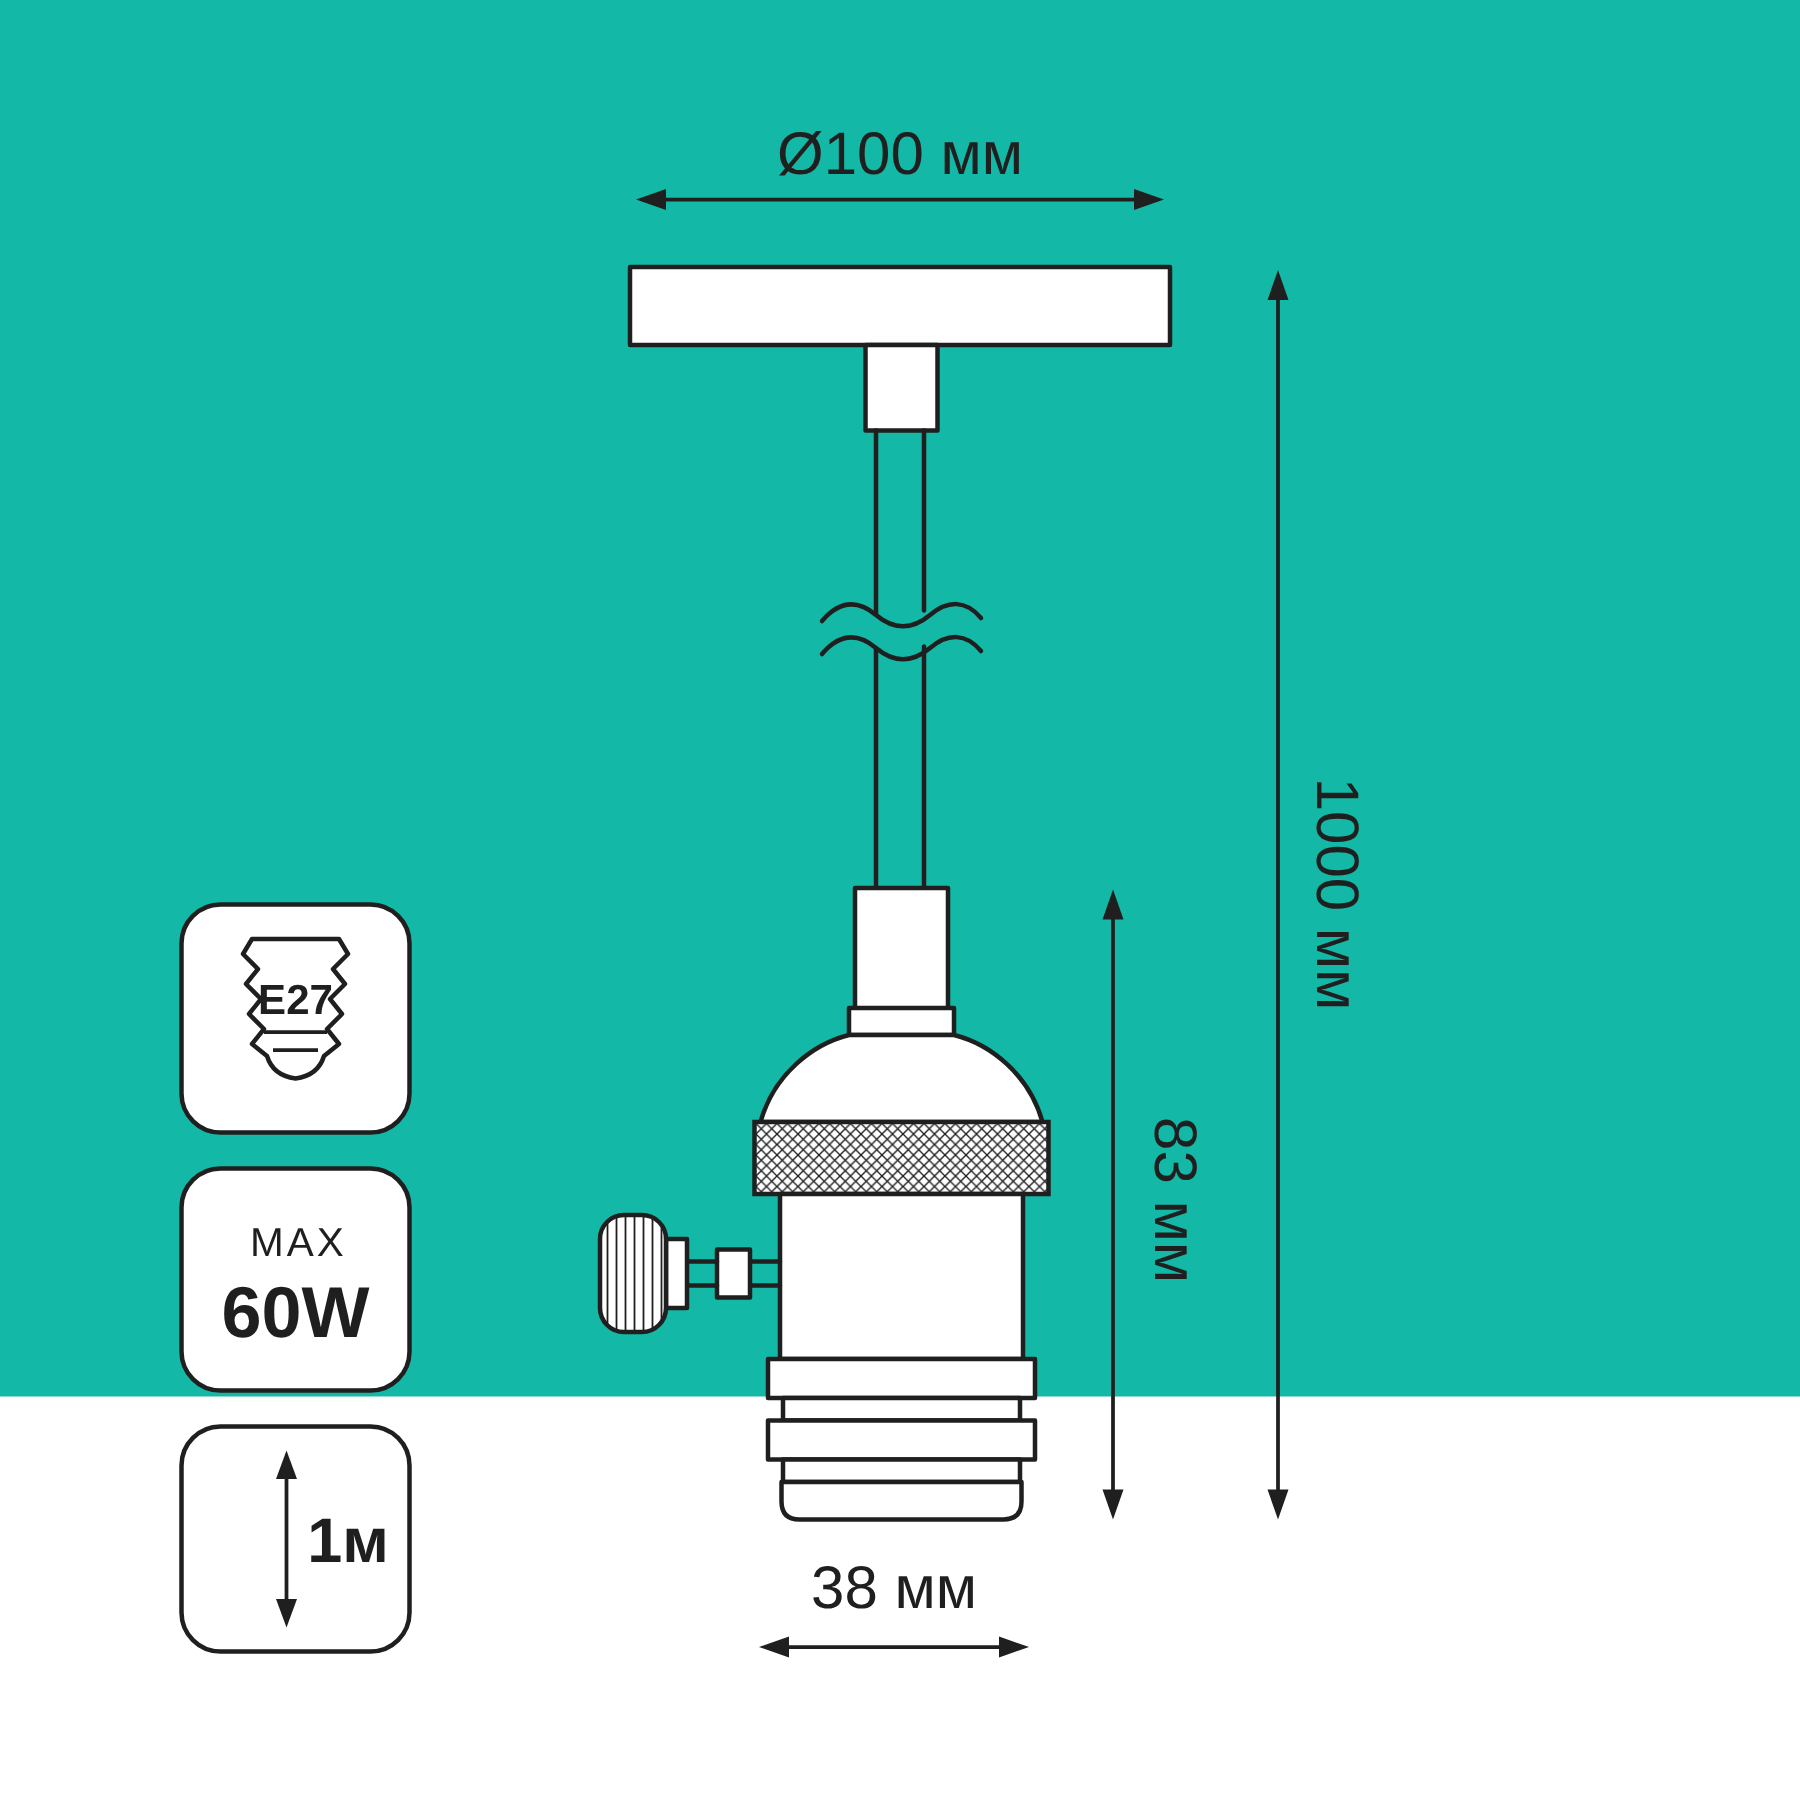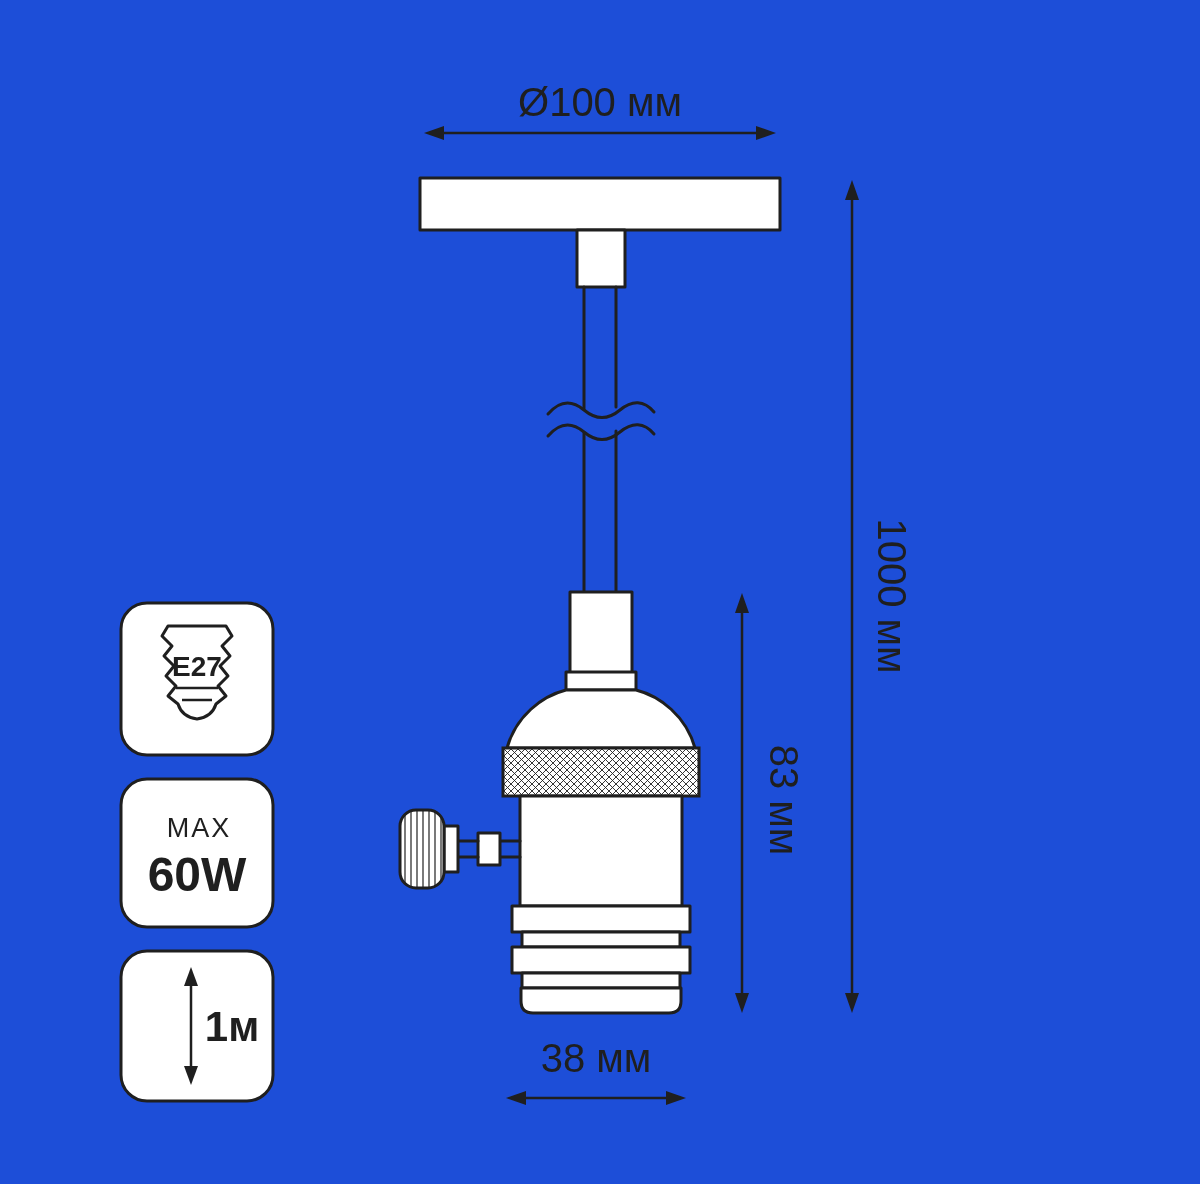--- a/index.html
+++ b/index.html
@@ -7,22 +7,22 @@
     padding: 0;
     width: 1200px;
     height: 1200px;
     background: #ffffff;
     overflow: hidden;
     font-family: "Liberation Sans", sans-serif;
   }
   .canvas {
     position: relative;
     width: 1200px;
-    height: 1184px;
-    background: #1d4ed8;
+    height: 931px;
+    background: #14b8a6;
   }
   svg { display: block; }
 
   .outline {
     fill: #ffffff;
     stroke: #1f1f1f;
     stroke-width: 3;
     stroke-linejoin: round;
   }
   .stroke-only {

